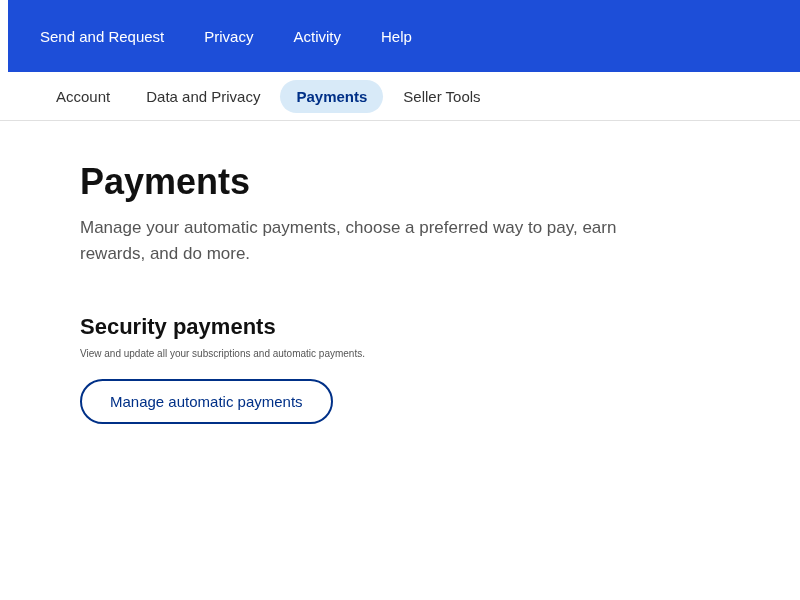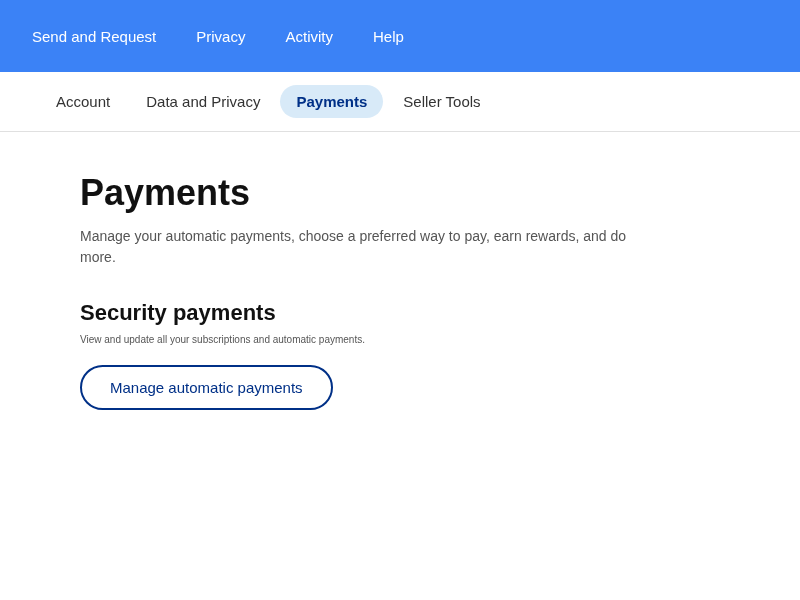--- a/index.html
+++ b/index.html
@@ -10,25 +10,26 @@
 
     body {
       font-family: "Helvetica Neue", Arial, sans-serif;
       background: #ffffff;
       width: 800px;
       overflow-x: hidden;
     }
 
     
     .top-nav {
-      background-color: #3b82f6;
+      background-color: #1d4ed8;
       display: flex;
       align-items: center;
       padding: 0 16px;
       height: 72px;
+      margin-left: 8px;
     }
 
     .top-nav-items {
       display: flex;
       align-items: center;
       gap: 8px;
     }
 
     .top-nav-item {
       color: #ffffff;
@@ -40,21 +41,21 @@
       text-decoration: none;
     }
 
     
     .sub-nav {
       display: flex;
       align-items: center;
       padding: 0 40px;
       border-bottom: 1px solid #e0e0e0;
       background: #ffffff;
-      height: 60px;
+      height: 49px;
       gap: 4px;
     }
 
     .sub-nav-item {
       color: #333333;
       font-size: 15px;
       padding: 8px 16px;
       cursor: pointer;
       white-space: nowrap;
       border-radius: 20px;
@@ -74,25 +75,25 @@
     }
 
     .page-title {
       font-size: 36px;
       font-weight: 700;
       color: #111111;
       margin-bottom: 12px;
     }
 
     .page-description {
-      font-size: 14px;
+      font-size: 17px;
       color: #555555;
       line-height: 1.5;
       max-width: 580px;
-      margin-bottom: 32px;
+      margin-bottom: 48px;
     }
 
     .section-title {
       font-size: 22px;
       font-weight: 700;
       color: #111111;
       margin-bottom: 8px;
     }
 
     .section-description {

